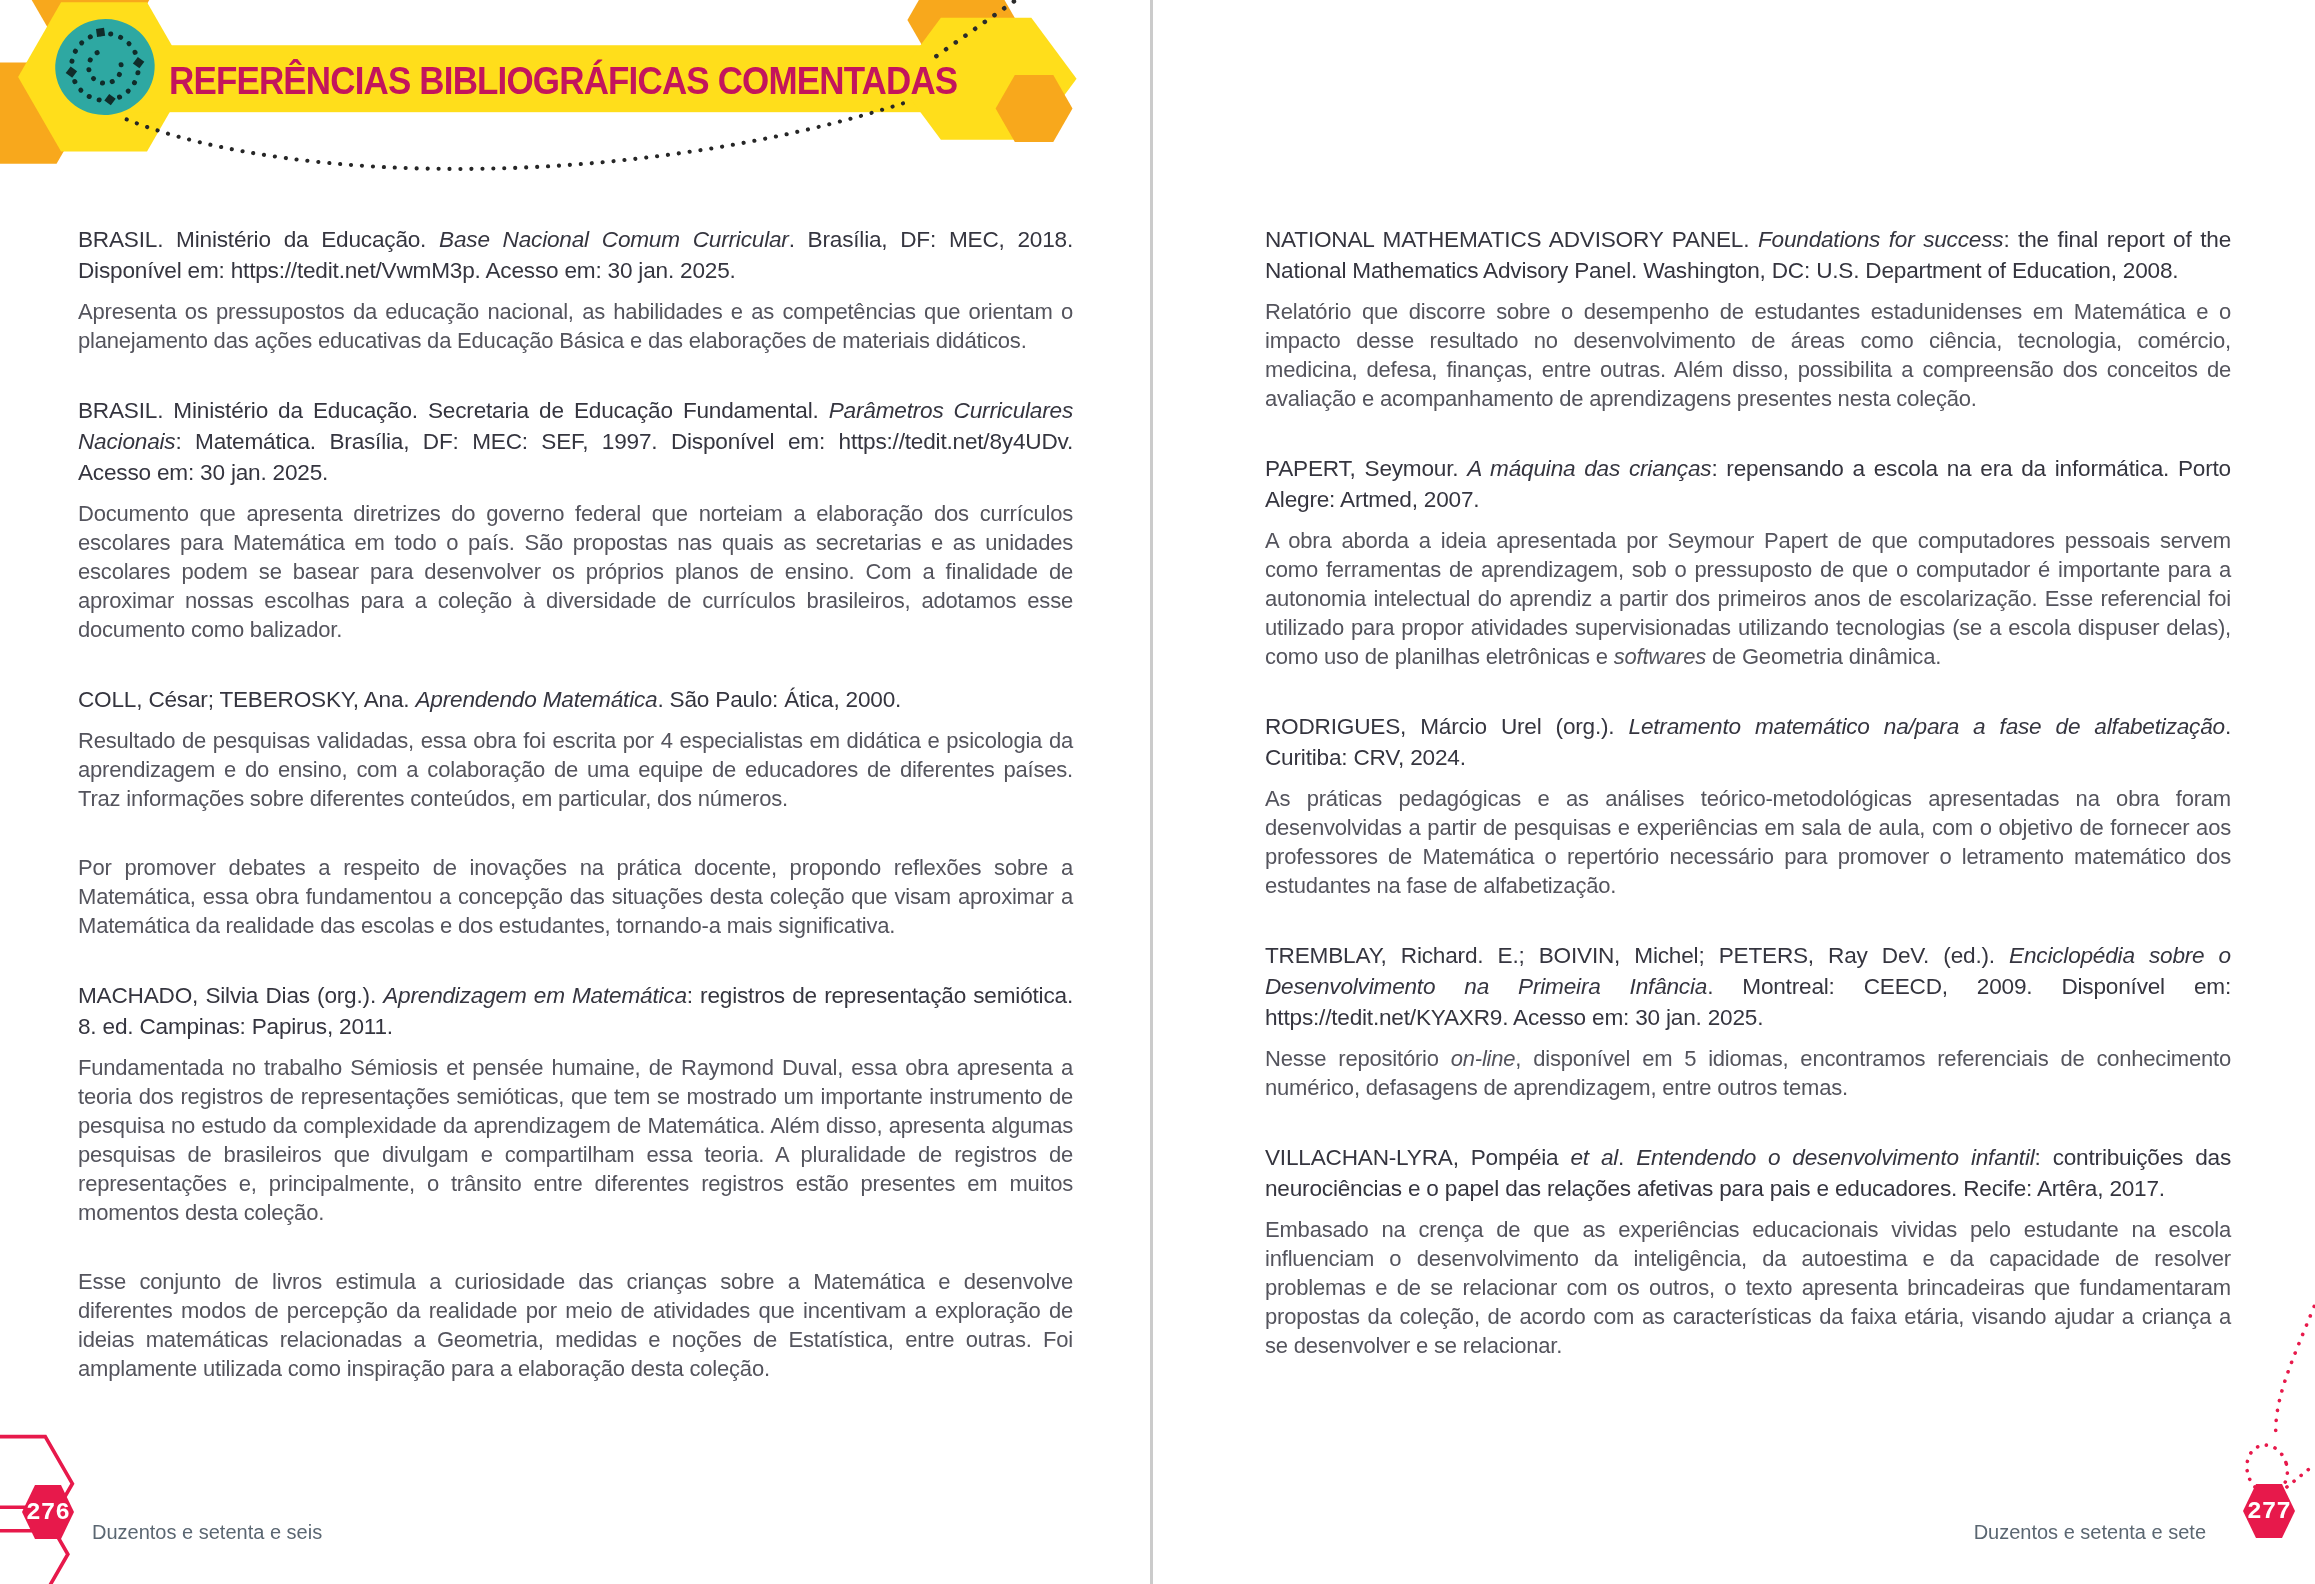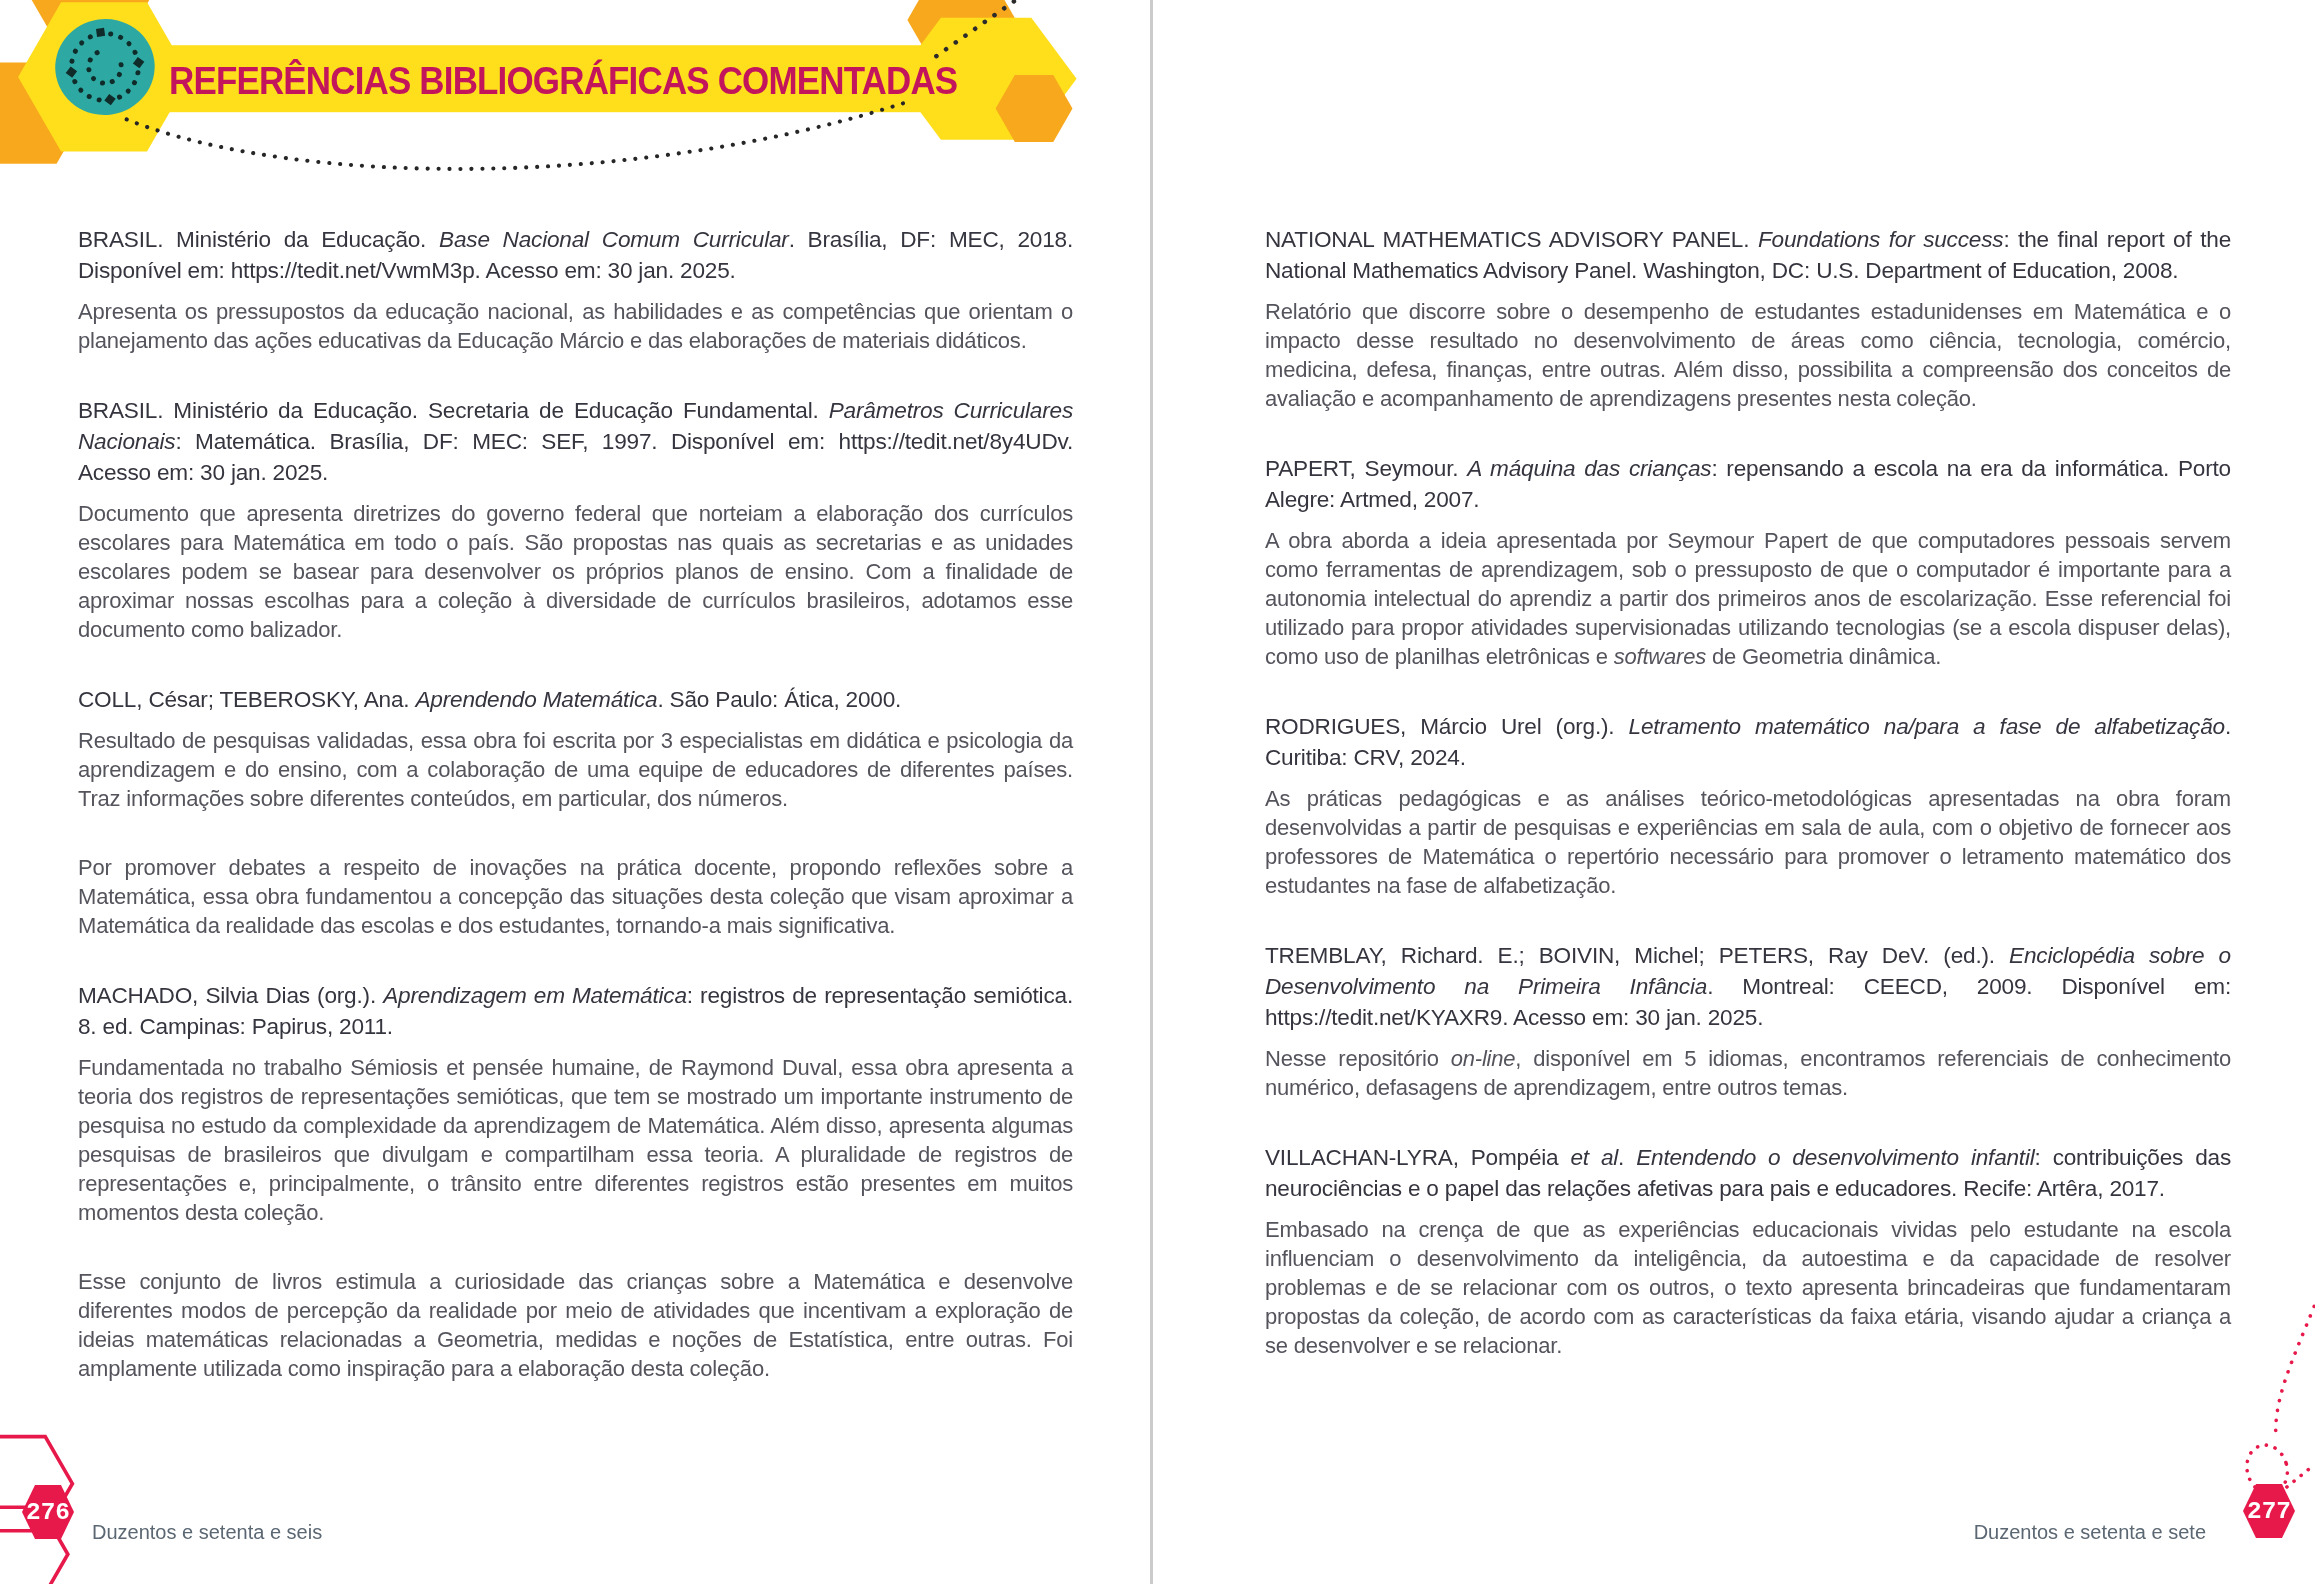--- a/index.html
+++ b/index.html
@@ -65,29 +65,29 @@
     <path d="M2520,1650 L2557,1620" fill="none" stroke="#E7194B" stroke-width="4" stroke-linecap="round" stroke-dasharray="0.1 10"></path>
   </svg>
 
   <div class="divider"></div>
 
   <div class="banner-title">REFERÊNCIAS BIBLIOGRÁFICAS COMENTADAS</div>
 
   <div class="col col-left">
       <div class="entry">
         <p class="ref"><span>BRASIL. Ministério da Educação. </span><em>Base Nacional Comum Curricular</em><span>. Brasília, DF: MEC, 2018. Disponível em: https://tedit.net/VwmM3p. Acesso em: 30 jan. 2025.</span></p>
-        <p class="comment"><span>Apresenta os pressupostos da educação nacional, as habilidades e as competências que orientam o planejamento das ações educativas da Educação Márcio e das elaborações de materiais didáticos.</span></p>
+        <p class="comment"><span>Apresenta os pressupostos da educação nacional, as habilidades e as competências que orientam o planejamento das ações educativas da Educação Básica e das elaborações de materiais didáticos.</span></p>
       </div>
       <div class="entry">
         <p class="ref"><span>BRASIL. Ministério da Educação. Secretaria de Educação Fundamental. </span><em>Parâmetros Curriculares Nacionais</em><span>: Matemática. Brasília, DF: MEC: SEF, 1997. Disponível em: https://tedit.net/8y4UDv. Acesso em: 30 jan. 2025.</span></p>
         <p class="comment"><span>Documento que apresenta diretrizes do governo federal que norteiam a elaboração dos currículos escolares para Matemática em todo o país. São propostas nas quais as secretarias e as unidades escolares podem se basear para desenvolver os próprios planos de ensino. Com a finalidade de aproximar nossas escolhas para a coleção à diversidade de currículos brasileiros, adotamos esse documento como balizador.</span></p>
       </div>
       <div class="entry">
         <p class="ref"><span>COLL, César; TEBEROSKY, Ana. </span><em>Aprendendo Matemática</em><span>. São Paulo: Ática, 2000.</span></p>
-        <p class="comment"><span>Resultado de pesquisas validadas, essa obra foi escrita por 3 especialistas em didática e psicologia da aprendizagem e do ensino, com a colaboração de uma equipe de educadores de diferentes países. Traz informações sobre diferentes conteúdos, em particular, dos números.</span></p>
+        <p class="comment"><span>Resultado de pesquisas validadas, essa obra foi escrita por 4 especialistas em didática e psicologia da aprendizagem e do ensino, com a colaboração de uma equipe de educadores de diferentes países. Traz informações sobre diferentes conteúdos, em particular, dos números.</span></p>
       </div>
       <div class="entry">
         <p class="comment"><span>Por promover debates a respeito de inovações na prática docente, propondo reflexões sobre a Matemática, essa obra fundamentou a concepção das situações desta coleção que visam aproximar a Matemática da realidade das escolas e dos estudantes, tornando-a mais significativa.</span></p>
       </div>
       <div class="entry">
         <p class="ref"><span>MACHADO, Silvia Dias (org.). </span><em>Aprendizagem em Matemática</em><span>: registros de representação semiótica. 8. ed. Campinas: Papirus, 2011.</span></p>
         <p class="comment"><span>Fundamentada no trabalho Sémiosis et pensée humaine, de Raymond Duval, essa obra apresenta a teoria dos registros de representações semióticas, que tem se mostrado um importante instrumento de pesquisa no estudo da complexidade da aprendizagem de Matemática. Além disso, apresenta algumas pesquisas de brasileiros que divulgam e compartilham essa teoria. A pluralidade de registros de representações e, principalmente, o trânsito entre diferentes registros estão presentes em muitos momentos desta coleção.</span></p>
       </div>
       <div class="entry">
         <p class="comment"><span>Esse conjunto de livros estimula a curiosidade das crianças sobre a Matemática e desenvolve diferentes modos de percepção da realidade por meio de atividades que incentivam a exploração de ideias matemáticas relacionadas a Geometria, medidas e noções de Estatística, entre outras. Foi amplamente utilizada como inspiração para a elaboração desta coleção.</span></p>

